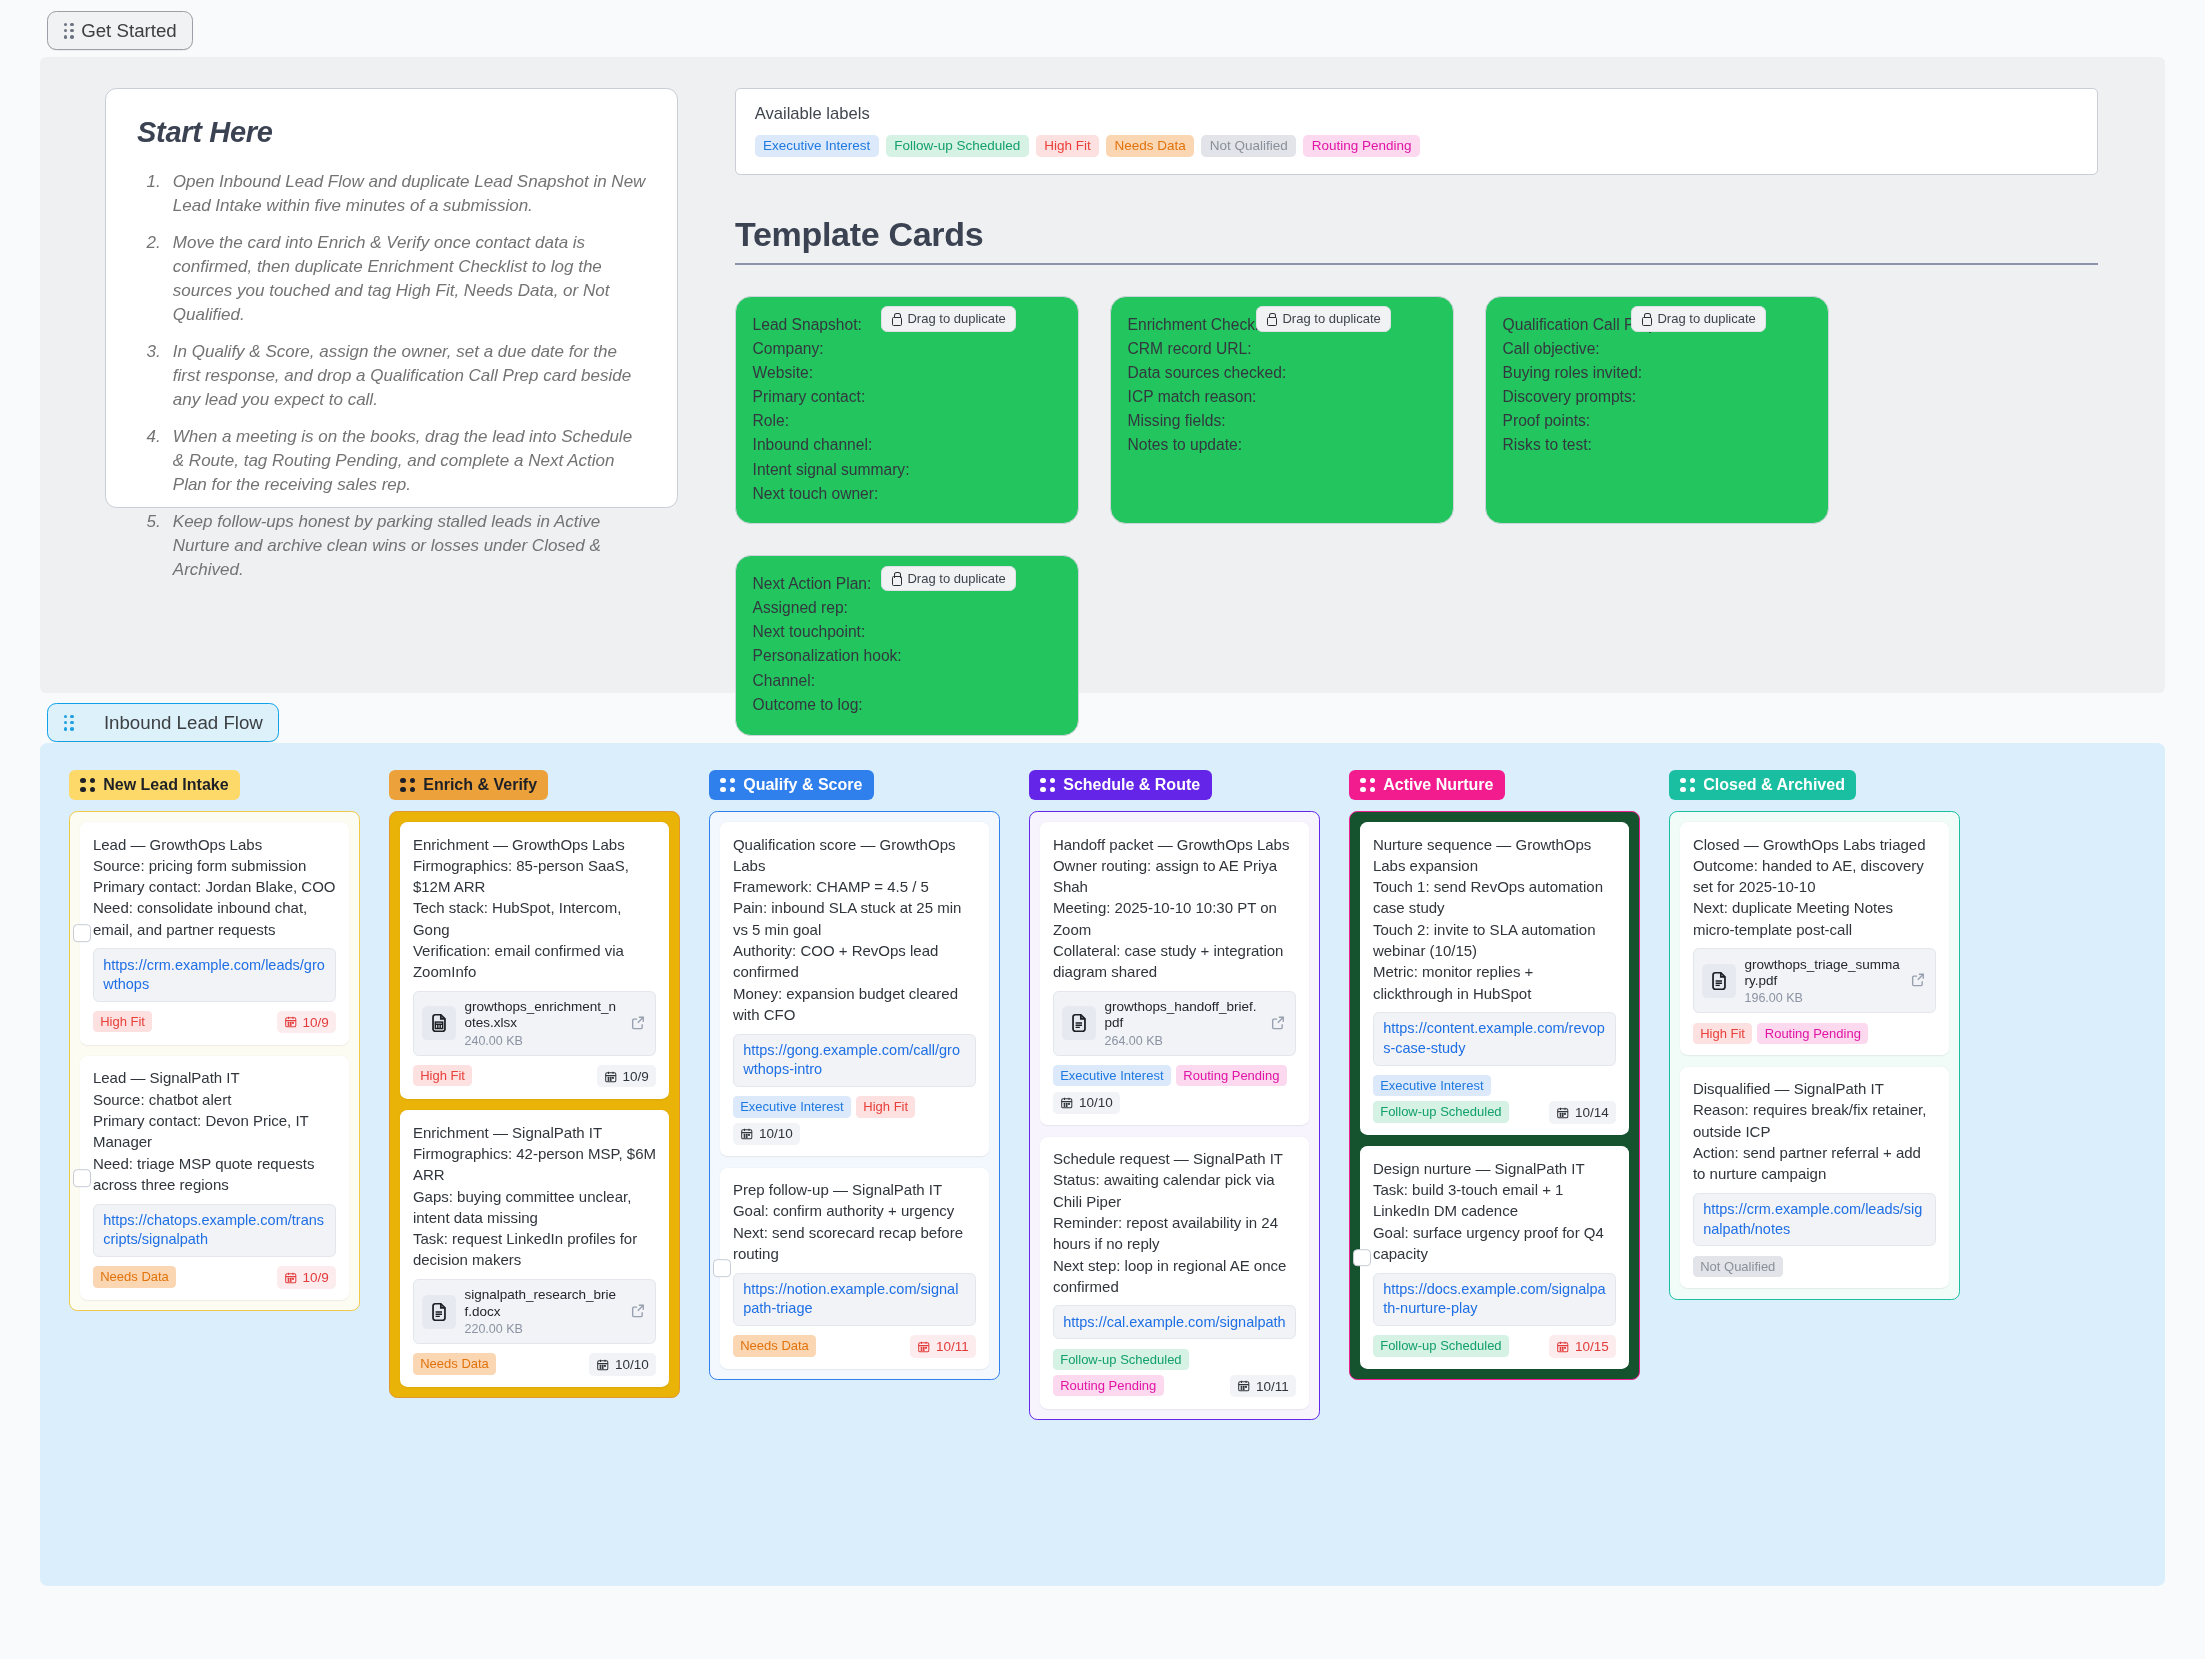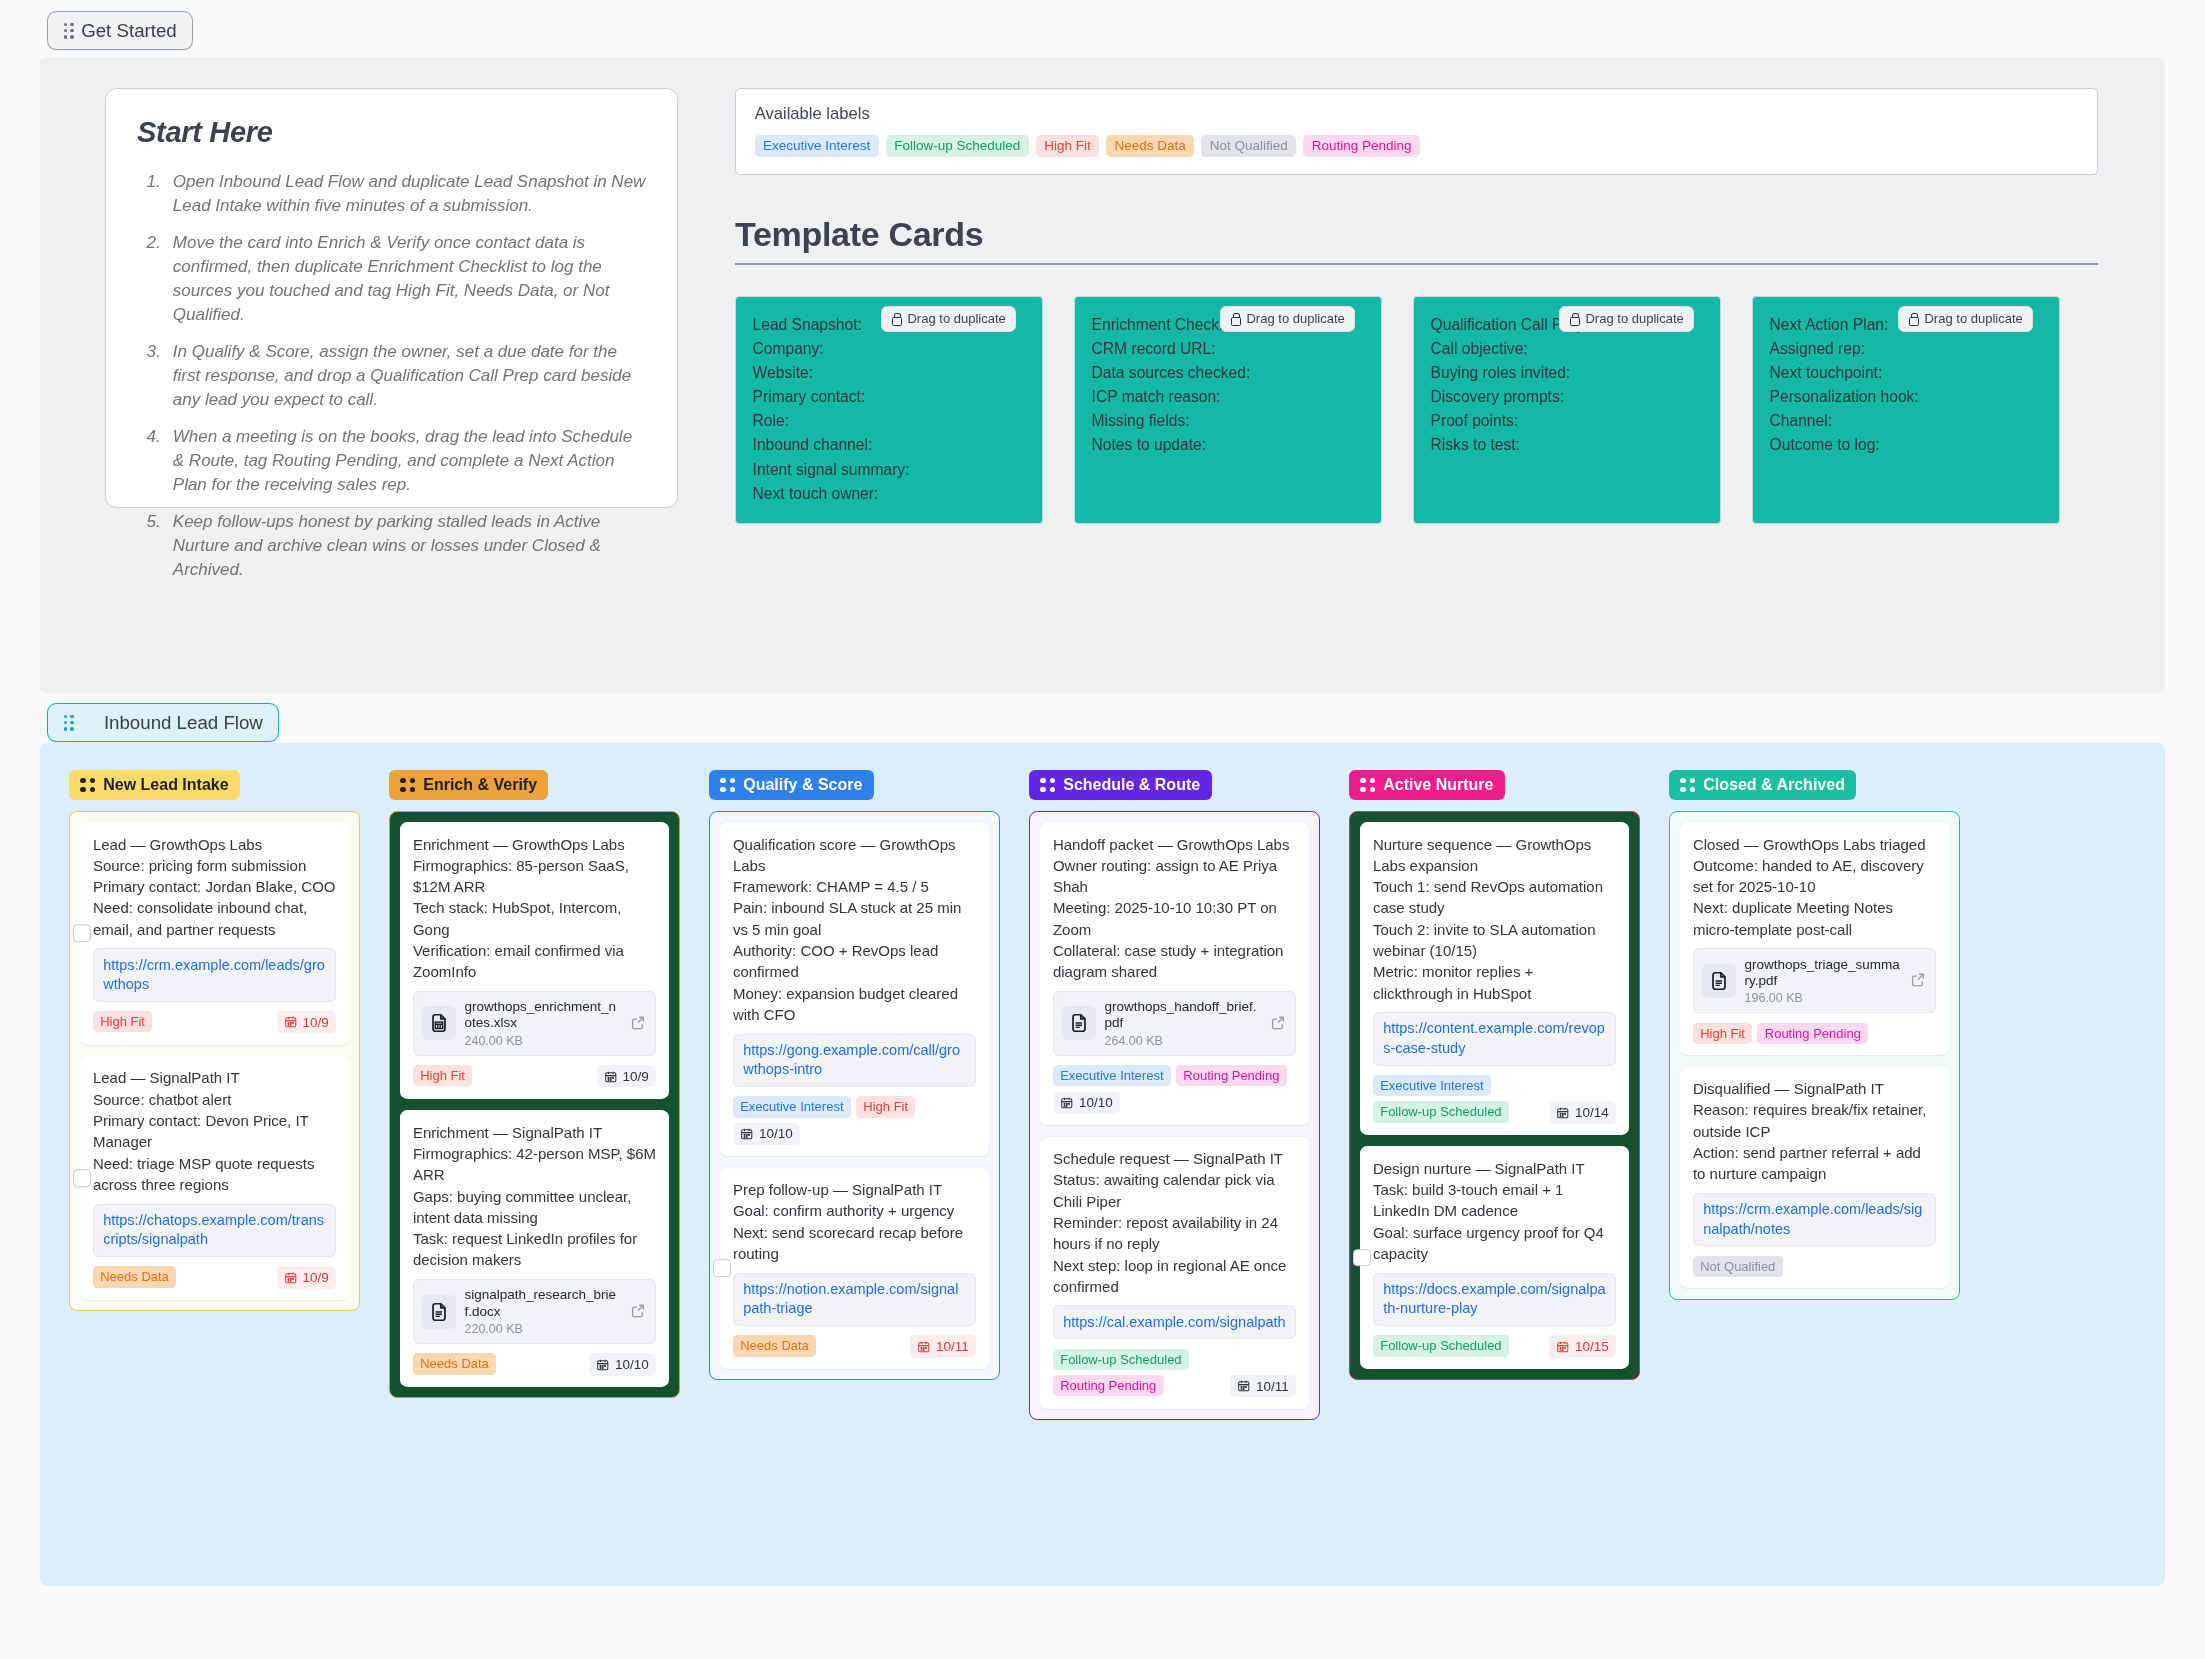--- a/index.html
+++ b/index.html
@@ -66,21 +66,21 @@
     font-size: 13.5px; padding: 3.6px 8.3px; border-radius: 4.7px; font-weight: 400;
     white-space: nowrap;
   }
 
   .tc-title {
     font-size: 34px; font-weight: 700; color: #3b4252; letter-spacing:-0.3px;
     padding-bottom: 9.3px; border-bottom: 2.1px solid #8b93ab; margin-bottom: 31px;
   }
   .tc-grid { display: flex; flex-wrap: wrap; gap: 31px 31px; }
   .tpl-card {
-    width: 308px; background: #14b8a6; border: 1px solid #cfd3dc; border-radius: 4px;
+    width: 344px; background: #22c55e; border: 1px solid #cfd3dc; border-radius: 16px;
     padding: 15.6px 16.6px 17.6px 16.6px; position: relative;
   }
   .tpl-line { font-size: 15.6px; line-height: 1.55; color: #33383f; white-space: nowrap; }
   .drag-badge {
     position: absolute; top: 9.3px; left: 145px;
     display: inline-flex; align-items: center; gap: 6.2px;
     background: #f1f2f4; border: 1px solid #dfe1e6; border-radius: 6.2px;
     padding: 4.2px 9.3px; font-size: 13px; color: #3d434b;
   }
   .lock { width: 10px; height: 12.5px; position: relative; display:inline-block; }
@@ -341,21 +341,21 @@
         </div>
       </div></div>
     <div class="column"><div class="col-head" style="background: rgb(237, 161, 58); color: rgb(29, 32, 38);">
         <span class="dots4">
           <i></i>
           <i></i>
           <i></i>
           <i></i>
         </span>
         <span>Enrich &amp; Verify</span>
-      </div><div class="col-body" style="background: #14532d; border-color: rgb(226, 150, 47);">
+      </div><div class="col-body" style="background: #eab308; border-color: rgb(226, 150, 47);">
         <div class="card">
           <div class="card-text" style="white-space: pre-line;">Enrichment — GrowthOps Labs
 Firmographics: 85-person SaaS, $12M ARR
 Tech stack: HubSpot, Intercom, Gong
 Verification: email confirmed via ZoomInfo</div>
           <div class="attach">
             <span class="attach-ico">
               <svg width="22" height="22" viewBox="0 0 24 24">
                 <path d="M14 3H8a2.5 2.5 0 0 0-2.5 2.5v13A2.5 2.5 0 0 0 8 21h8a2.5 2.5 0 0 0 2.5-2.5V7.5z" stroke="#1c1f24" stroke-width="1.9" fill="none"></path>
                 <path d="M14 3v4.5h4.5" stroke="#1c1f24" stroke-width="1.9" fill="none"></path>

